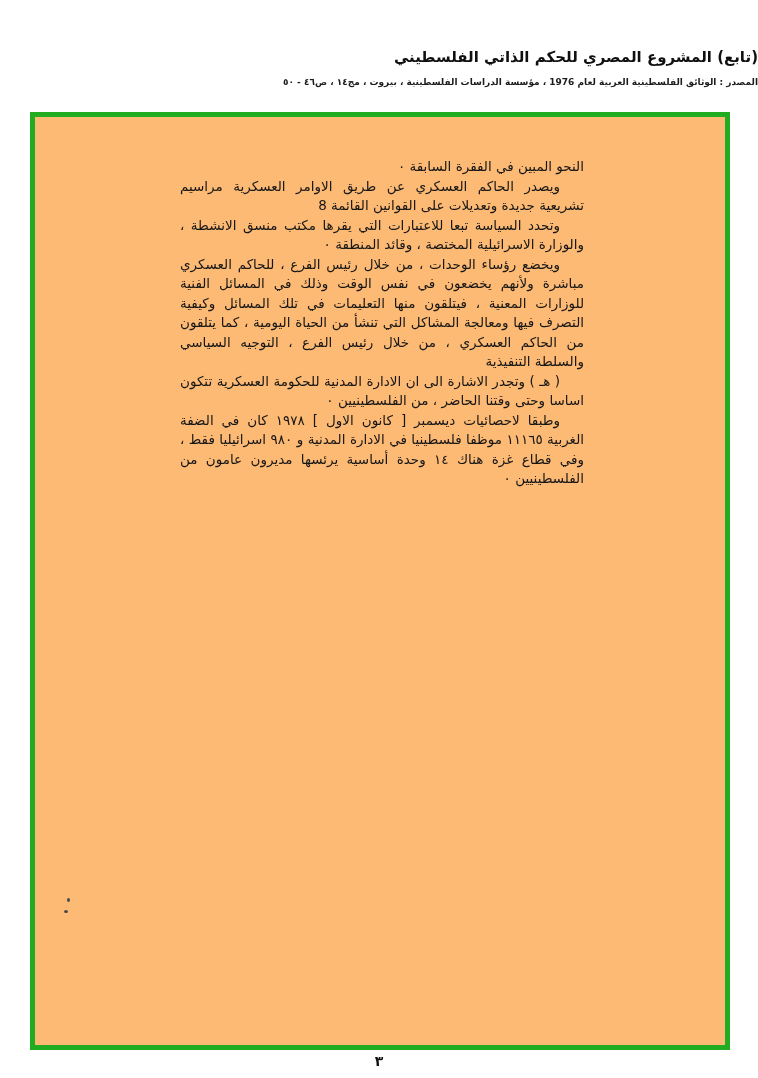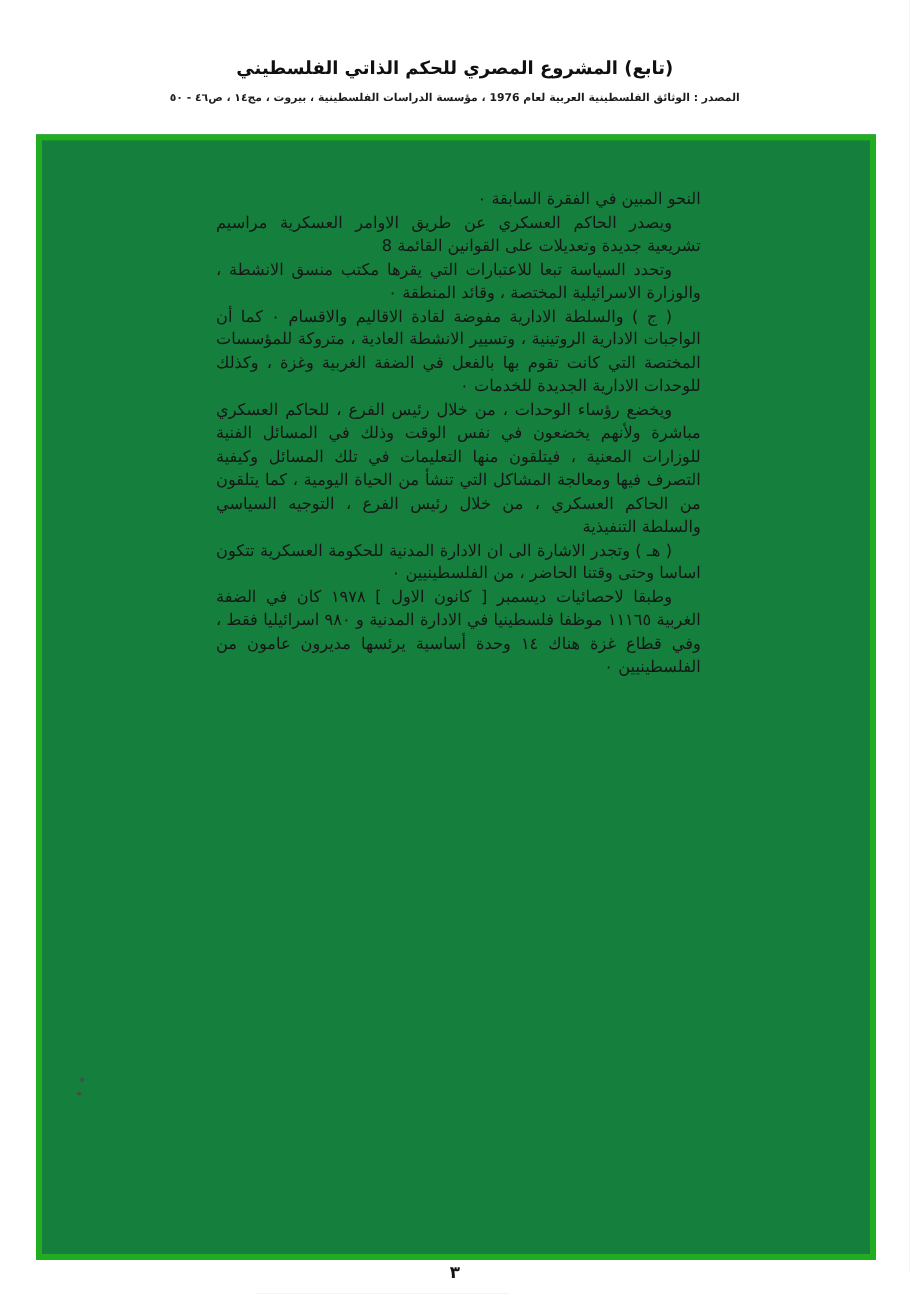--- a/index.html
+++ b/index.html
@@ -15,21 +15,20 @@
     position: relative;
     width: 758px;
     height: 1078px;
     background: #ffffff;
   }
   .page-header {
     position: absolute;
     top: 48px;
     left: 0;
     width: 100%;
-    text-align: center;
     direction: rtl;
   }
   .header-title {
     font-size: 15px;
     font-weight: bold;
     color: #101010;
     letter-spacing: 0.2px;
   }
   .source-line {
     margin-top: 11px;
@@ -37,21 +36,21 @@
     font-weight: bold;
     color: #1c1c1c;
   }
   .green-frame {
     position: absolute;
     left: 30px;
     top: 112px;
     width: 700px;
     height: 938px;
     border: 5px solid var(--frame-green, #21ac21);
-    background: #15803d;
+    background: #fdba74;
   }
   .text-column {
     position: absolute;
     top: 40px;
     right: 141px;
     width: 404px;
     direction: rtl;
     text-align: justify;
     text-align-last: right;
     font-size: 13.5px;
@@ -92,21 +91,20 @@
     <div class="header-title">(تابع) المشروع المصري للحكم الذاتي الفلسطيني</div>
     <div class="source-line">المصدر : الوثائق الفلسطينية العربية لعام 1976 ، مؤسسة الدراسات الفلسطينية ، بيروت ، مج١٤ ، ص٤٦ - ٥٠</div>
   </header>
 
   <div class="green-frame">
 
     <div class="text-column">
       <p class="no-indent">النحو المبين في الفقرة السابقة ٠</p>
       <p>ويصدر الحاكم العسكري عن طريق الاوامر العسكرية مراسيم تشريعية جديدة وتعديلات على القوانين القائمة 8</p>
       <p>وتحدد السياسة تبعا للاعتبارات التي يقرها مكتب منسق الانشطة ، والوزارة الاسرائيلية المختصة ، وقائد المنطقة ٠</p>
-      <p>( ج ) والسلطة الادارية مفوضة لقادة الاقاليم والاقسام ٠ كما أن الواجبات الادارية الروتينية ، وتسيير الانشطة العادية ، متروكة للمؤسسات المختصة التي كانت تقوم بها بالفعل في الضفة الغربية وغزة ، وكذلك للوحدات الادارية الجديدة للخدمات ٠</p>
       <p>ويخضع رؤساء الوحدات ، من خلال رئيس الفرع ، للحاكم العسكري مباشرة ولأنهم يخضعون في نفس الوقت وذلك في المسائل الفنية للوزارات المعنية ، فيتلقون منها التعليمات في تلك المسائل وكيفية التصرف فيها ومعالجة المشاكل التي تنشأ من الحياة اليومية ، كما يتلقون من الحاكم العسكري ، من خلال رئيس الفرع ، التوجيه السياسي والسلطة التنفيذية</p>
       <p>( هـ ) وتجدر الاشارة الى ان الادارة المدنية للحكومة العسكرية تتكون اساسا وحتى وقتنا الحاضر ، من الفلسطينيين ٠</p>
       <p>وطبقا لاحصائيات ديسمبر [ كانون الاول ] ١٩٧٨ كان في الضفة الغربية ١١١٦٥ موظفا فلسطينيا في الادارة المدنية و ٩٨٠ اسرائيليا فقط ، وفي قطاع غزة هناك ١٤ وحدة أساسية يرئسها مديرون عامون من الفلسطينيين ٠</p>
     </div>
 
     <span class="scan-speck speck-1"></span>
     <span class="scan-speck speck-2"></span>
 
   </div>
 

